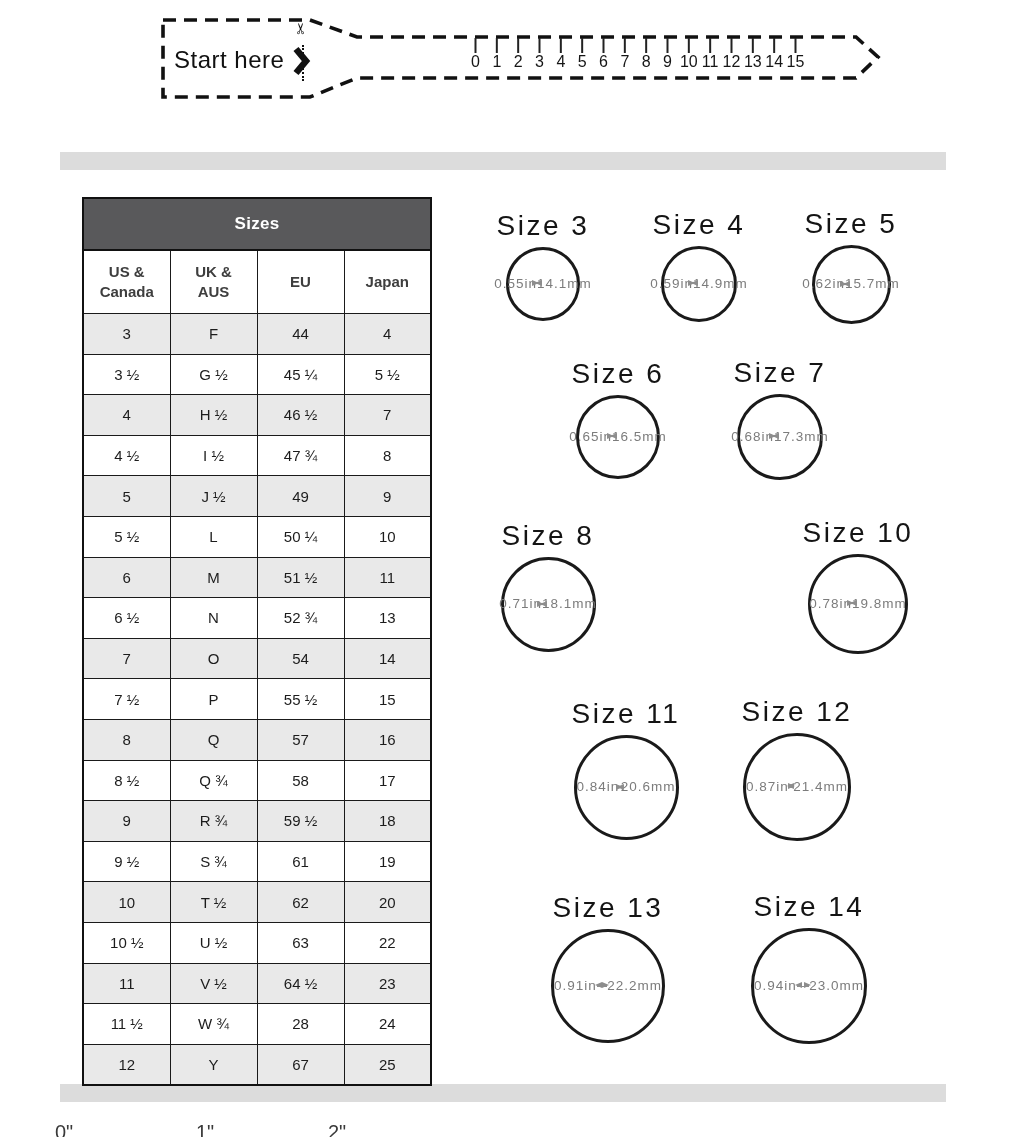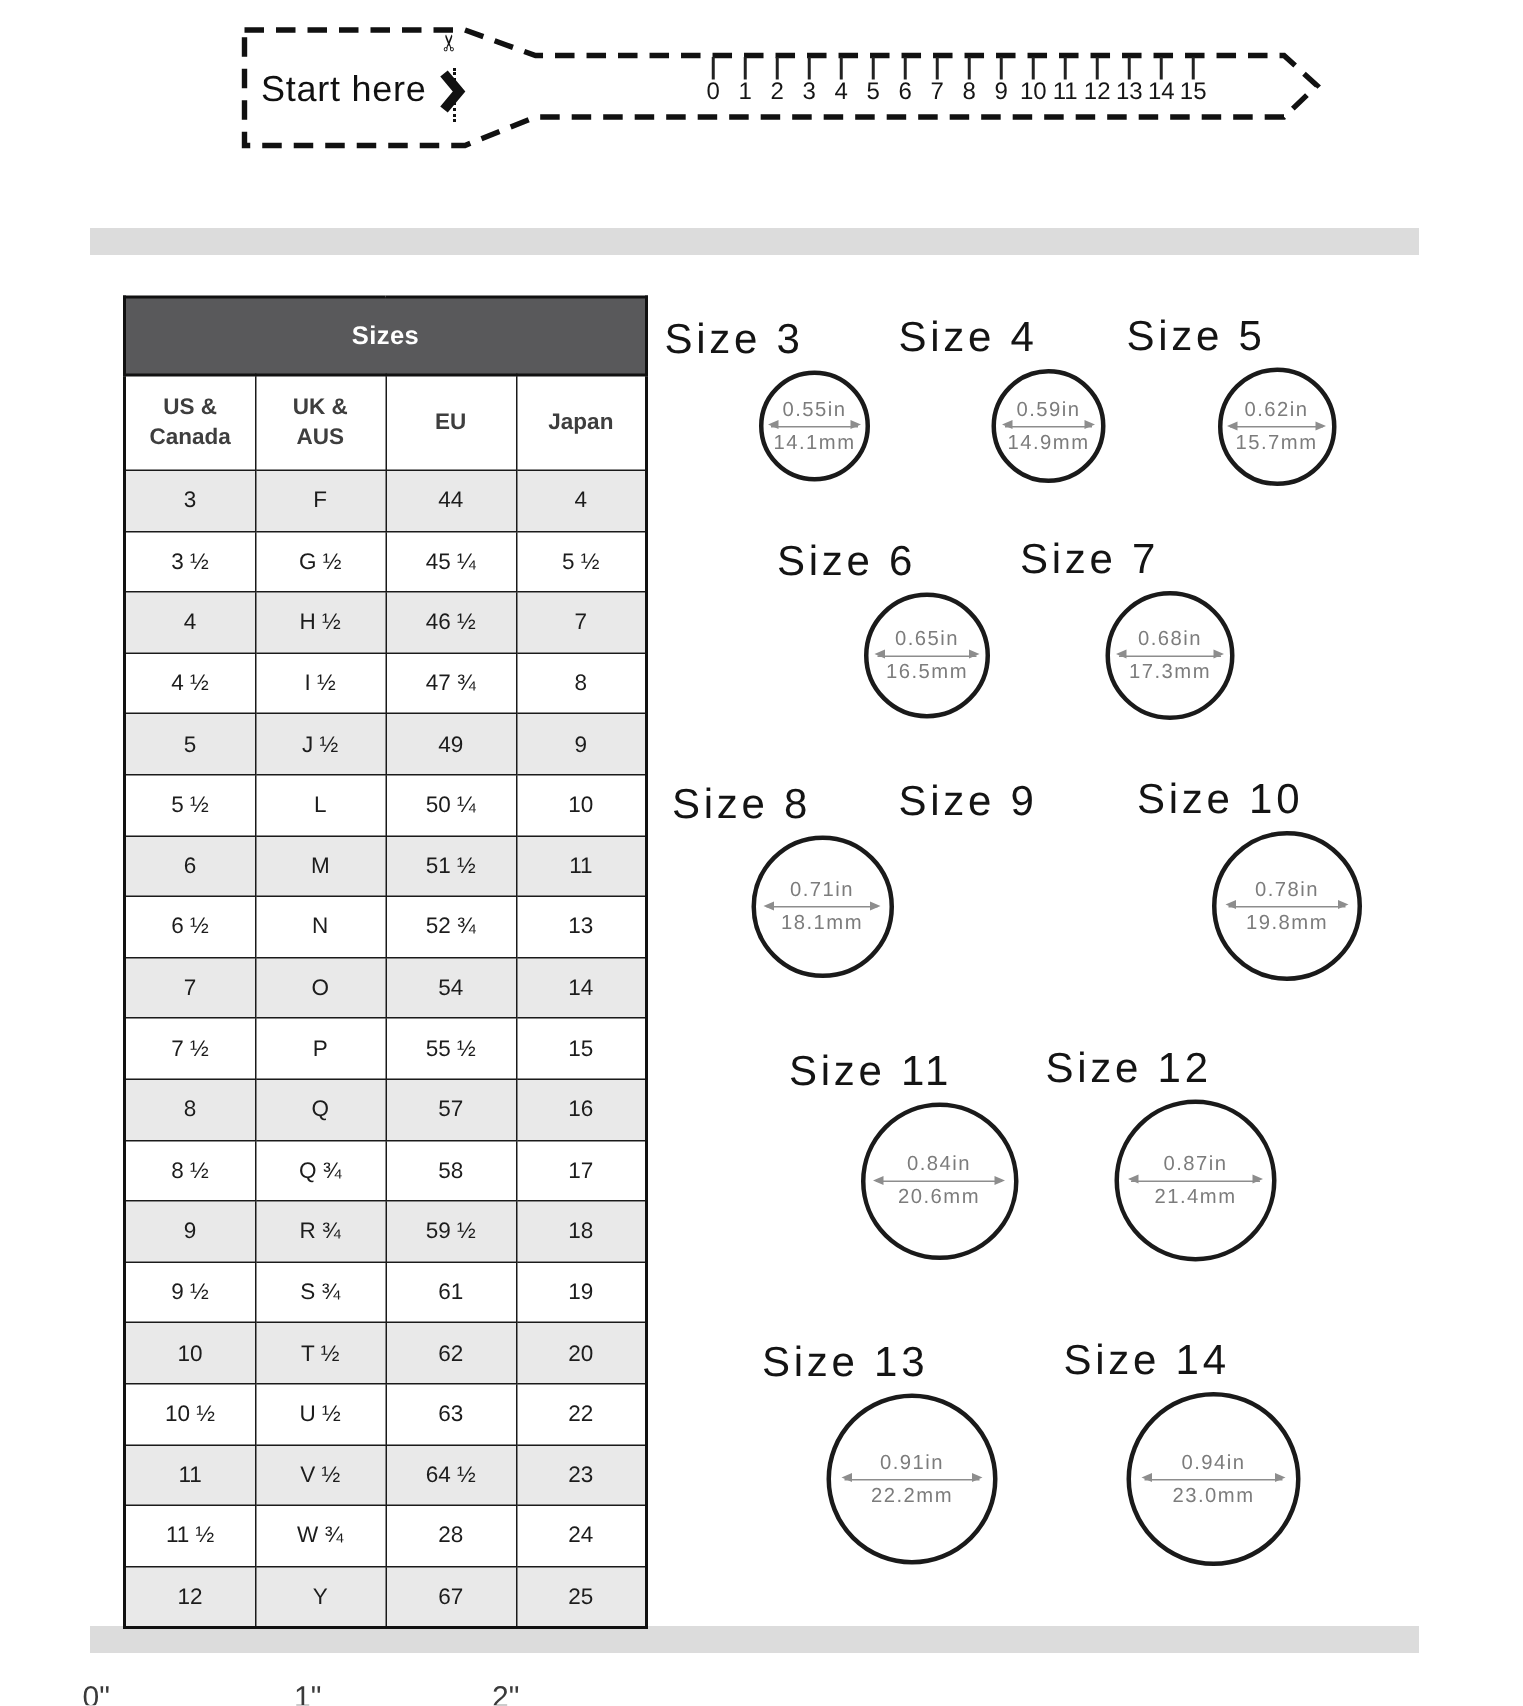--- a/index.html
+++ b/index.html
@@ -27,24 +27,24 @@
   table.sizes th.title{height:48px;background:var(--header-bg,#59595b);color:#ffffff;
               font-size:17px;font-weight:bold;border:2px solid #111;letter-spacing:.3px;}
   table.sizes tr.cols th{height:62px;background:#fff;color:#3e3e3e;font-size:15px;font-weight:bold;
               border:1px solid #1a1a1a;padding:0 13px;line-height:1.35;}
   table.sizes tbody td{height:39.6px;text-align:center;font-size:15px;color:#1c1c1c;
               border:1px solid #1a1a1a;padding:0;}
   table.sizes tbody tr:nth-child(odd){background:var(--row-alt,#e9e9e9);}
 
   
   .ring-group{position:absolute;width:200px;left:calc(var(--cx) - 100px);top:calc(var(--ct) - 37px);
-              text-align:left;}
+              text-align:center;}
   .ring-label{font-size:28px;color:#141414;letter-spacing:2.5px;white-space:nowrap;height:30px;}
   .ring-circle{width:var(--d);height:var(--d);box-sizing:border-box;border:3px solid #1a1a1a;
-              border-radius:50%;margin:7px auto 0;display:flex;flex-direction:column;
+              border-radius:50%;margin:7px auto 0;display:flex;flex-direction:row;
               align-items:center;justify-content:center;background:#fff;}
   .dim-in,.dim-mm{font-size:13.5px;color:var(--dim-text,#7c7c7c);letter-spacing:1px;line-height:1.25;}
   .dim-arrow{position:relative;width:84%;height:0;border-top:1.5px solid #8d8d8d;margin:2px 0;}
   .dim-arrow::before{content:"";position:absolute;left:-2px;top:-4.5px;width:0;height:0;
               border-right:7px solid #8d8d8d;border-top:3.5px solid transparent;border-bottom:3.5px solid transparent;}
   .dim-arrow::after{content:"";position:absolute;right:-2px;top:-4.5px;width:0;height:0;
               border-left:7px solid #8d8d8d;border-top:3.5px solid transparent;border-bottom:3.5px solid transparent;}
 
   .r0{--cx:543px;--ct:247px;--d:74px;}
   .r1{--cx:699px;--ct:246px;--d:76px;}
@@ -291,21 +291,20 @@
   </div>
   <div class="ring-group r5">
     <div class="ring-label">Size 8</div>
     <div class="ring-circle">
       <div class="dim-in">0.71in</div>
       <div class="dim-arrow"></div>
       <div class="dim-mm">18.1mm</div>
     </div>
   </div>
   <div class="ring-group r6">
-    <div class="ring-label">Size 9</div>
   </div>
   <div class="ring-group r7">
     <div class="ring-label">Size 10</div>
     <div class="ring-circle">
       <div class="dim-in">0.78in</div>
       <div class="dim-arrow"></div>
       <div class="dim-mm">19.8mm</div>
     </div>
   </div>
   <div class="ring-group r8">

